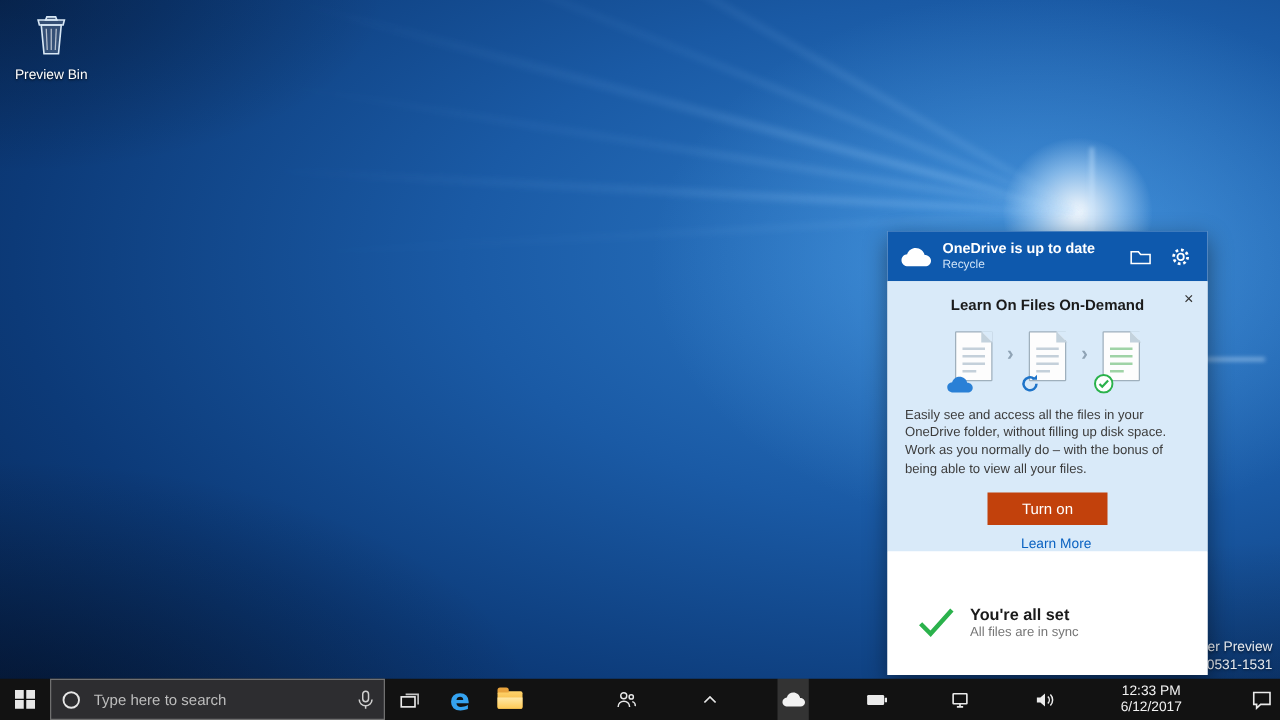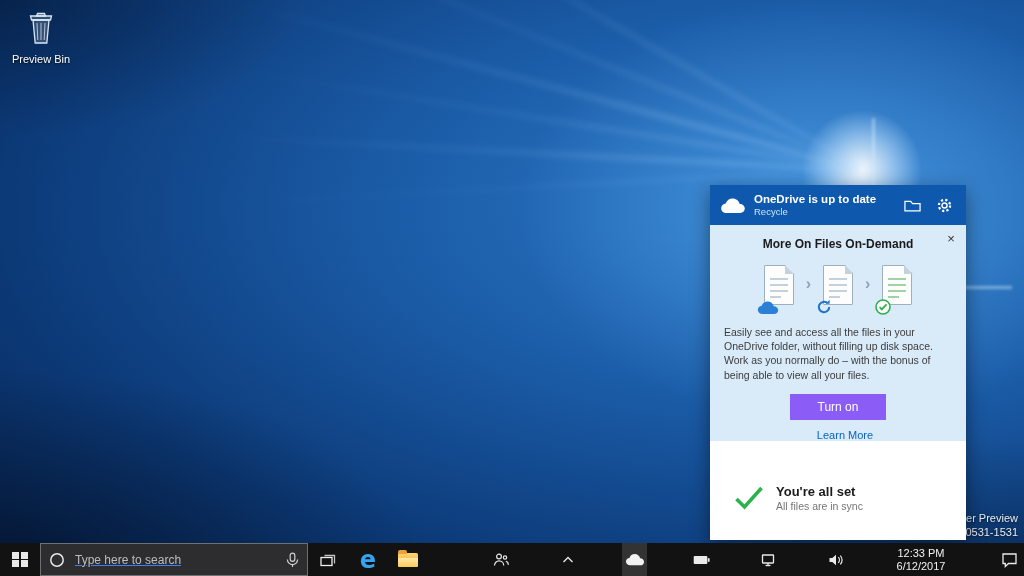--- a/index.html
+++ b/index.html
@@ -54,36 +54,36 @@
   .doc-wrap{position:relative;width:40px;height:50px;}
   .doc{position:absolute;top:0;left:5px;width:28px;height:38px;background:#fdfdfd;border:1.5px solid #9fb0bd;border-radius:1px;}
   .doc .fold{position:absolute;top:-1.5px;right:-1.5px;width:0;height:0;
     border-top:9px solid #d9eaf9;border-left:9px solid transparent;}
   .doc .fold2{position:absolute;top:-1.5px;right:-1.5px;width:0;height:0;
     border-bottom:9px solid #c3d2dd;border-right:9px solid transparent;transform:translate(0,0);}
   .doc .ln{position:absolute;left:5px;right:5px;height:2px;background:#c4d0da;}
   .badge{position:absolute;left:-2px;bottom:0;}
   .chev{font-size:16px;color:#8fa3b5;font-weight:bold;transform:translateY(-6px);}
   .promo-body{font-size:10.5px;line-height:1.35;color:#3c3c3c;text-align:left;}
-  .turnon{margin-top:12px;background:#8b5cf6;color:#fff;border:none;font-size:12px;
+  .turnon{margin-top:12px;background:#c2410c;color:#fff;border:none;font-size:12px;
     padding:6px 28px;cursor:pointer;font-family:inherit;}
   .learnmore{margin-top:9px;font-size:11px;color:#0b62c1;cursor:pointer;padding-left:14px;}
   .status{flex:1;background:#fff;display:flex;align-items:center;padding:16px 0 0 24px;gap:12px;}
   .status-title{font-size:13px;font-weight:bold;color:#1b1b1b;line-height:16px;}
   .status-sub{font-size:10.5px;color:#767676;margin-top:0;}
   
   .taskbar{position:absolute;left:0;bottom:0;width:1024px;height:33px;background:#121212;z-index:10;
     display:flex;align-items:stretch;}
   .tb-btn{width:40px;display:flex;align-items:center;justify-content:center;cursor:pointer;}
   .win-grid{display:grid;grid-template-columns:7px 7px;grid-template-rows:7px 7px;gap:1.5px;}
   .win-grid i{background:#e8e8e8;display:block;}
   .searchbox{width:268px;background:#2d2d30;border:1px solid #707070;box-sizing:border-box;
     display:flex;align-items:center;padding:0 8px;gap:8px;}
-  .searchbox input{flex:1;background:transparent;border:none;outline:none;color:#3b82f6;
-    font-size:12px;font-family:inherit;text-decoration:underline;}
+  .searchbox input{flex:1;background:transparent;border:none;outline:none;color:#f9a8d4;
+    font-size:12px;font-family:inherit;}
   .searchbox input::placeholder{color:#bdbdbd;}
   .edge-e{font-weight:bold;font-size:24px;color:#35a3f0;line-height:1;font-family:"DejaVu Sans",sans-serif;}
   .fe-folder{width:20px;height:14px;position:relative;background:linear-gradient(#ffd36b,#f0ad33);border-radius:1.5px;}
   .fe-folder:before{content:"";position:absolute;top:-3px;left:0;width:9px;height:4px;background:#e8a33d;border-radius:2px 2px 0 0;}
   .fe-folder:after{content:"";position:absolute;left:0;bottom:0;width:20px;height:9px;background:linear-gradient(#ffe9a8,#ffca55);border-radius:0 0 1.5px 1.5px;}
   .tray{margin-left:auto;display:flex;align-items:stretch;gap:42px;}
   .tray-btn{width:25px;display:flex;align-items:center;justify-content:center;cursor:pointer;}
   .tray-btn.active{background:rgba(255,255,255,.14);}
   .clock{width:62px;display:flex;flex-direction:column;align-items:center;justify-content:center;
     color:#f2f2f2;font-size:11px;line-height:13px;cursor:pointer;}
@@ -144,21 +144,21 @@
         <g stroke="#fff" fill="none">
           <circle cx="10" cy="10" r="3" stroke-width="1.7"></circle>
           <circle cx="10" cy="10" r="6.6" stroke-width="2.6" stroke-dasharray="2.6 2.6"></circle>
         </g>
       </svg>
     </div>
   </div>
 
   <div class="promo">
     <div class="promo-close">×</div>
-    <div class="promo-title">More On Files On-Demand</div>
+    <div class="promo-title">Learn On Files On-Demand</div>
 
     <div class="docs-row">
       <div class="doc-wrap">
         <div class="doc">
             <i class="fold"></i>
             <i class="fold2"></i>
           <i class="ln" style="top:12px"></i>
             <i class="ln" style="top:18px"></i>
             <i class="ln" style="top:24px"></i>
             <i class="ln" style="top:30px;right:12px"></i>

